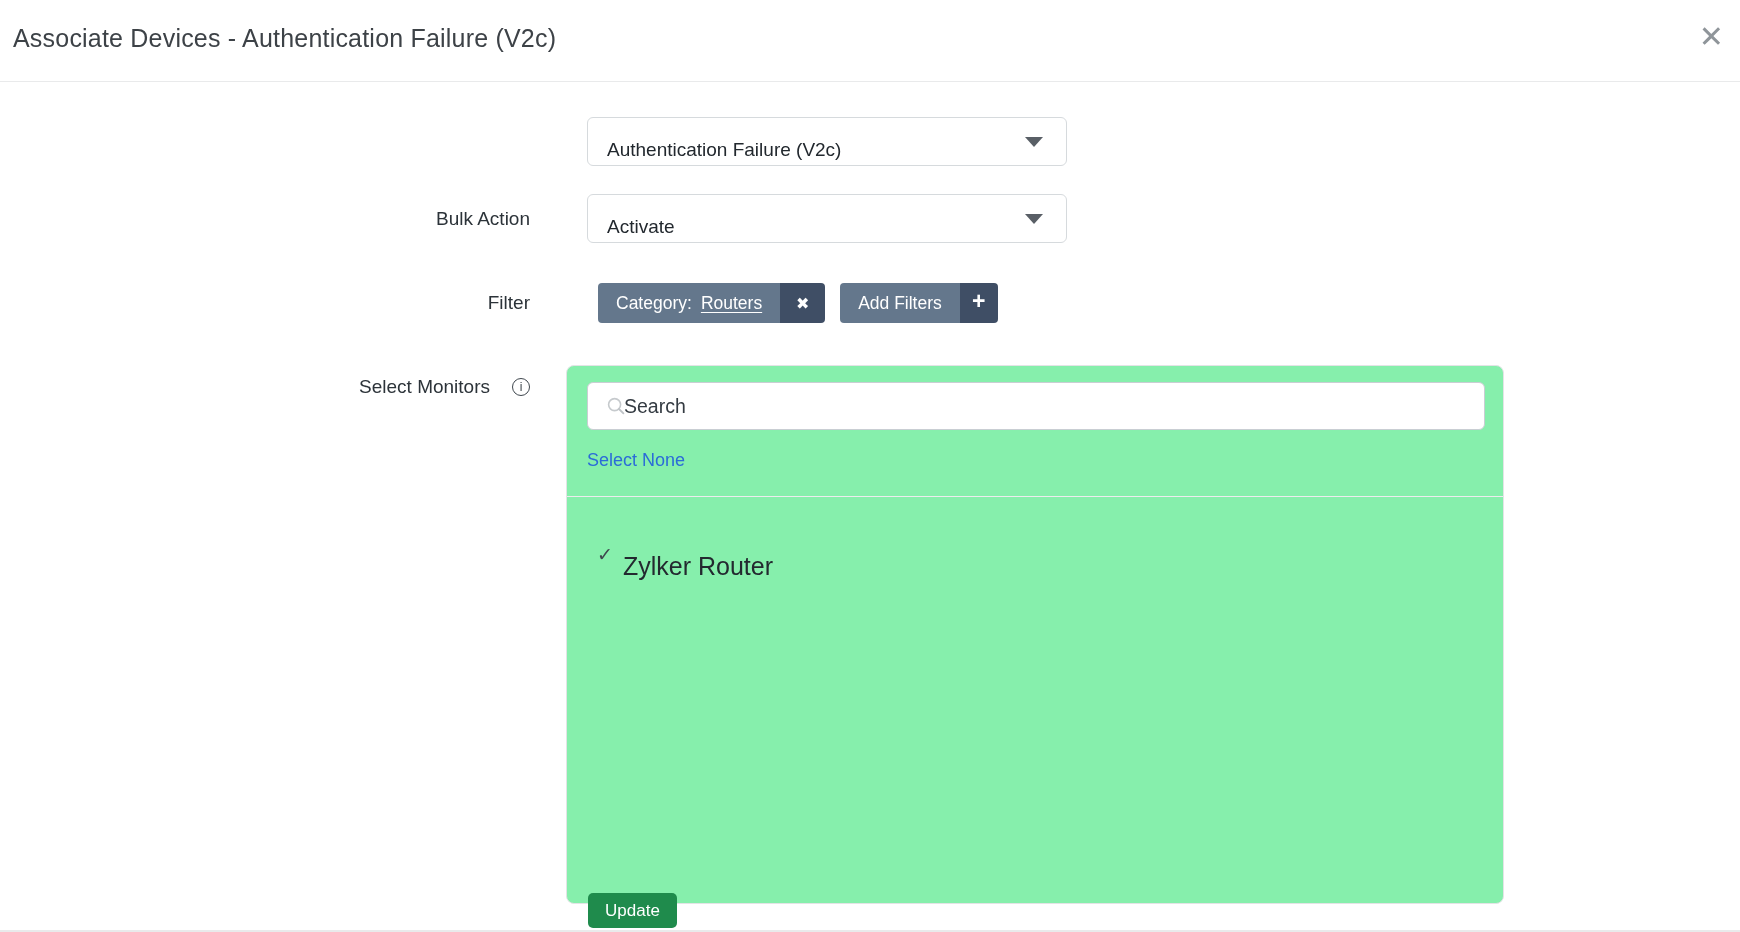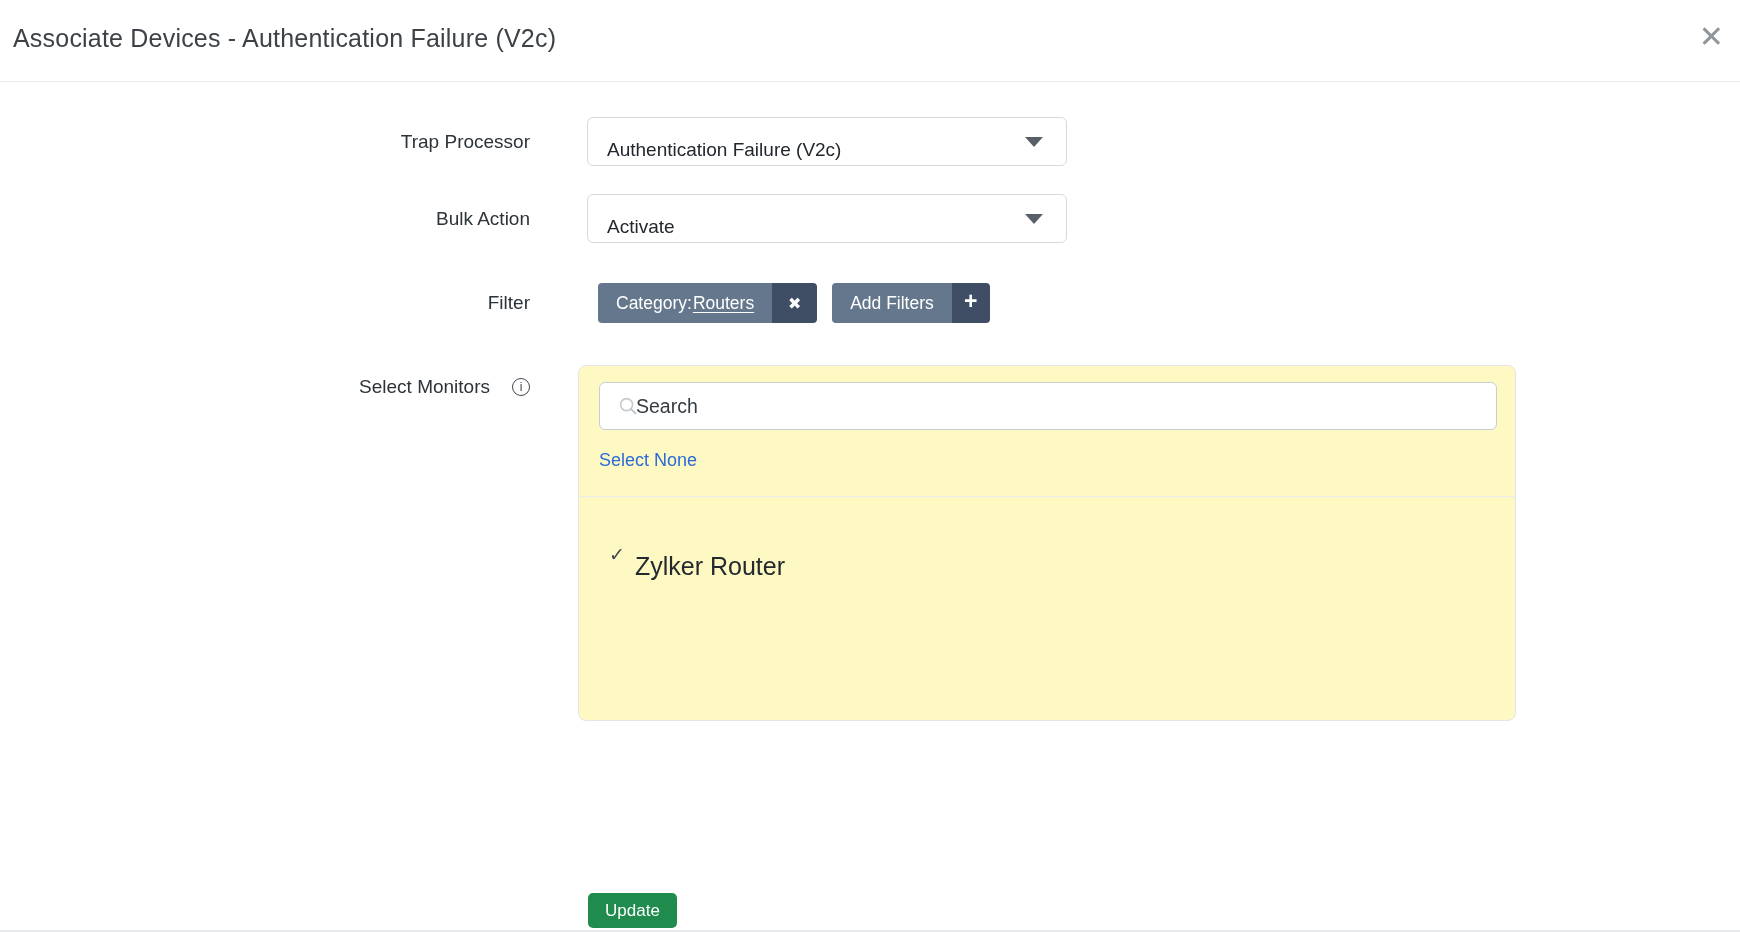--- a/index.html
+++ b/index.html
@@ -22,29 +22,29 @@
 
   
   .select { position:absolute; left:587px; width:480px; height:49px; background:#fff; border:1px solid #d6dadd; border-radius:6px; display:flex; align-items:center; padding:16px 52px 0 19px; font-size:19px; color:#22282e; cursor:pointer; }
   .sel-trap { top:117px; }
   .sel-bulk { top:194px; }
   .caret { position:absolute; right:23px; top:50%; transform:translateY(-50%); width:0; height:0; border-left:9px solid transparent; border-right:9px solid transparent; border-top:10px solid #595f66; }
 
   
   .chips { position:absolute; left:598px; top:283px; display:flex; gap:15px; }
   .chip { display:flex; height:40px; border-radius:4px; overflow:hidden; color:#fff; font-size:17.5px; }
-  .chip-main { background:#64778c; display:flex; align-items:center; padding:8px 18px; gap:1px; cursor:default; }
+  .chip-main { background:#64778c; display:flex; align-items:center; padding:8px 18px; gap:9px; cursor:default; }
   .chip-main .chip-value { text-decoration:underline; text-underline-offset:3px; cursor:pointer; }
   .chip-action { background:#3f4e65; display:flex; align-items:center; justify-content:center; cursor:pointer; }
   .chip-x { width:45px; font-size:16px; }
   .chip-plus { width:38px; font-size:23px; font-weight:700; padding-bottom:3px; }
   .chip-add .chip-main { cursor:pointer; }
 
   
-  .panel { position:absolute; left:578px; top:365px; width:938px; height:356px; background:#fef9c3; border:1px solid #e3e4e6; border-radius:8px; }
+  .panel { position:absolute; left:566px; top:365px; width:938px; height:539px; background:#86efac; border:1px solid #e3e4e6; border-radius:8px; }
   .search-wrap { position:absolute; left:20px; top:16px; width:898px; height:48px; }
   .search-input { width:100%; height:100%; border:1px solid #c9ced3; border-radius:6px; font-size:19.5px; color:#343b42; padding:0 14px 0 36px; font-family:"Liberation Sans",sans-serif; outline:none; background:#fff; }
   .search-input::placeholder { color:#343b42; opacity:1; }
   .search-icon { position:absolute; left:20px; top:15px; pointer-events:none; }
   .select-none { position:absolute; left:20px; top:84px; font-size:18px; color:#2b6bd8; cursor:pointer; }
   .panel-divider { position:absolute; left:0; top:130px; width:100%; height:0; border-top:1px solid #ececee; }
   .monitor-list { position:absolute; left:0; top:131px; width:100%; }
   .monitor-row { display:flex; align-items:center; gap:10px; margin:31px 0 0 30px; cursor:pointer; }
   .monitor-check { font-size:19px; color:#3f474e; }
   .monitor-name { font-size:25px; color:#23292f;margin-top:24px; }
@@ -57,21 +57,20 @@
 </head>
 <body>
 
 <div class="modal">
 
   <div class="header">
     <div class="title">Associate Devices - Authentication Failure (V2c)</div>
     <div class="close">✕</div>
   </div>
 
-  <div class="row-label lbl-trap">Trap Processor</div>
   <div class="select sel-trap">
     <span>Authentication Failure (V2c)</span>
     <span class="caret"></span>
   </div>
 
   <div class="row-label lbl-bulk">Bulk Action</div>
   <div class="select sel-bulk">
     <span>Activate</span>
     <span class="caret"></span>
   </div>

